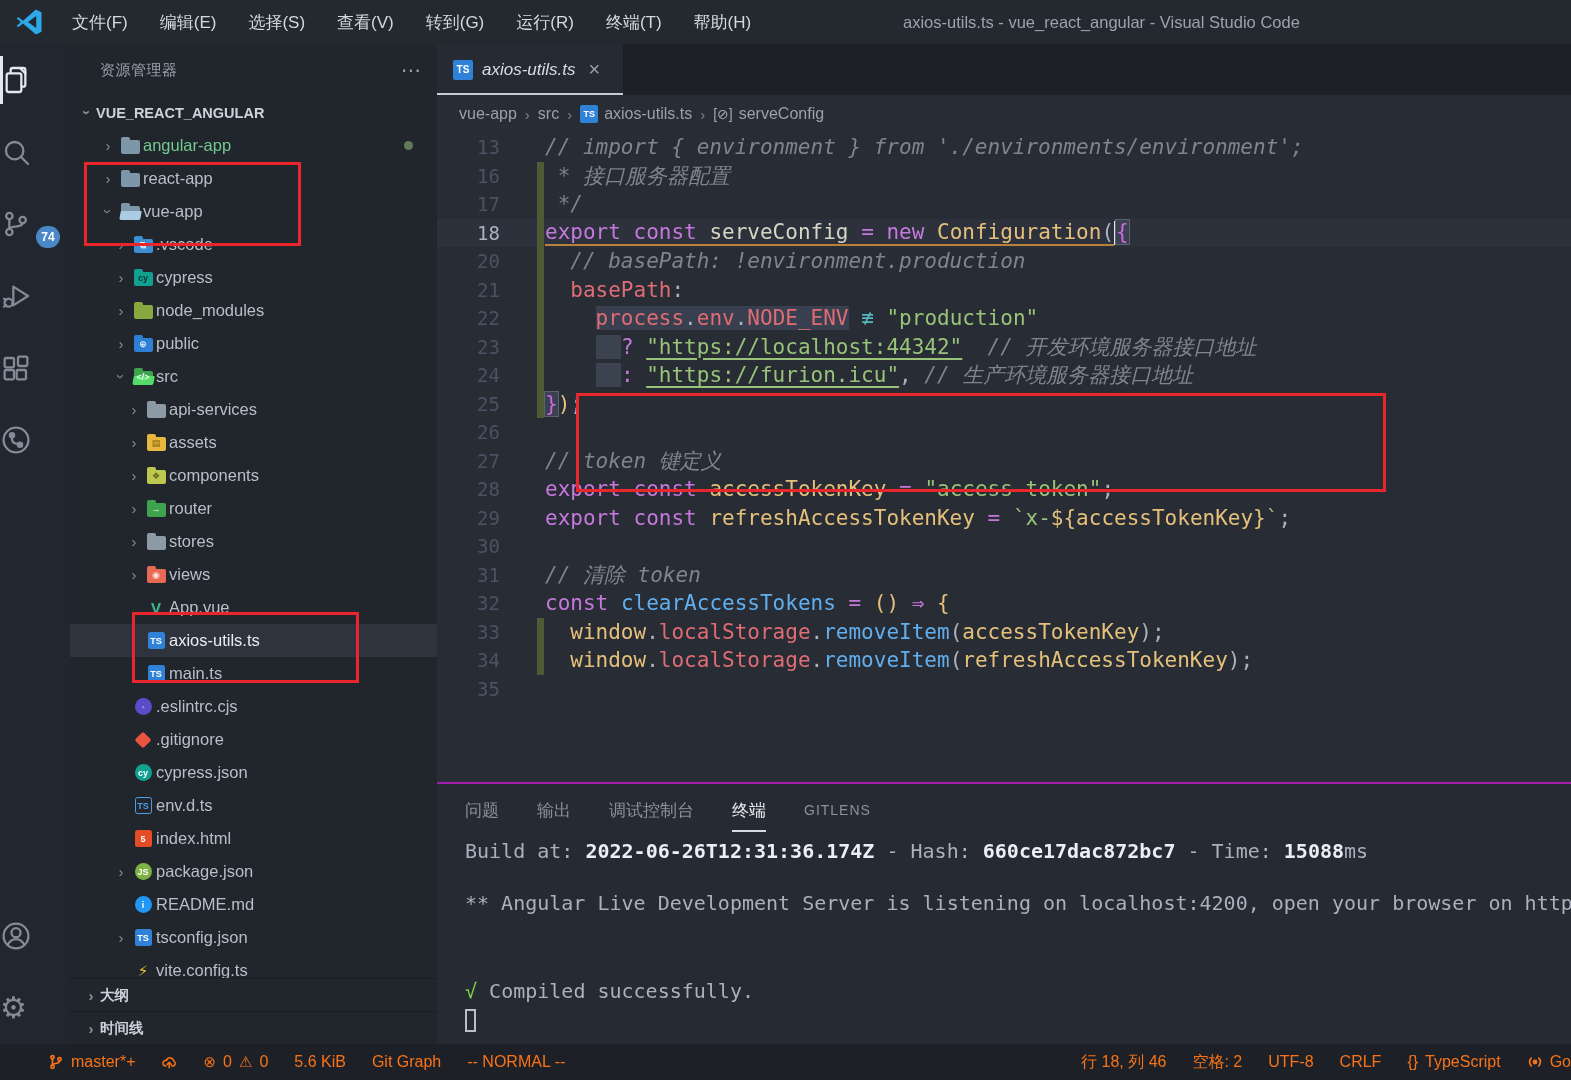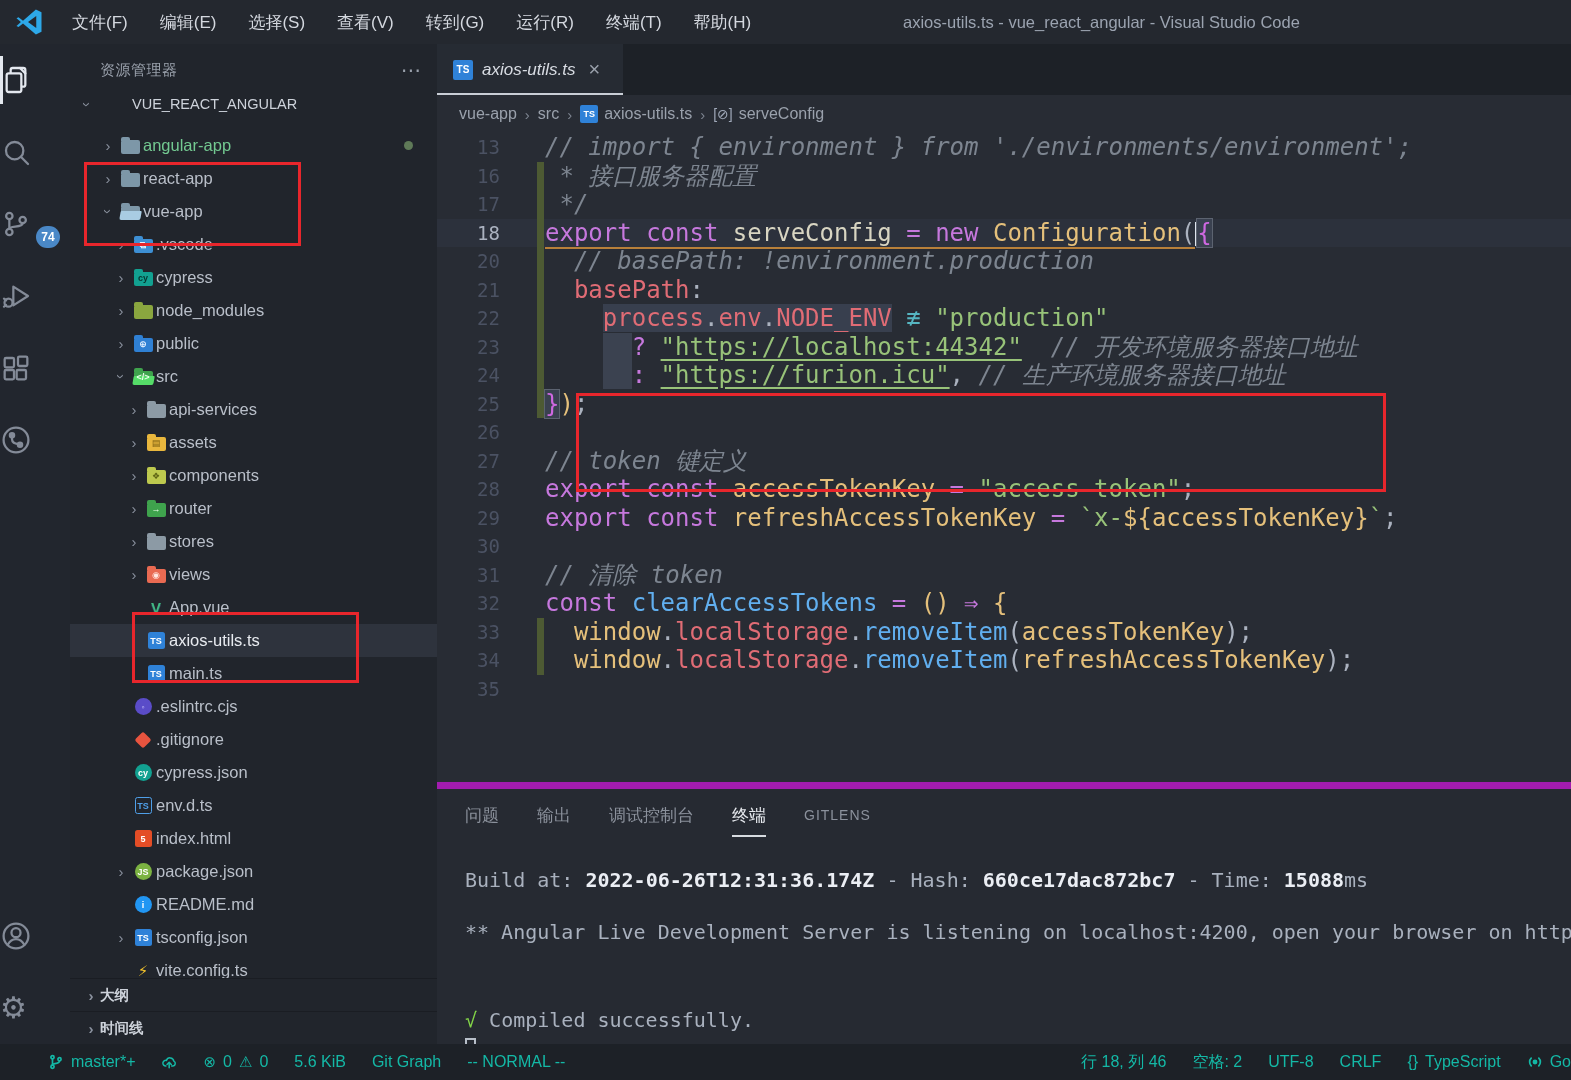--- a/index.html
+++ b/index.html
@@ -28,22 +28,22 @@
     font-weight:bold; min-width:24px; height:22px; border-radius:11px; display:flex; align-items:center;
     justify-content:center; padding:0 4px; }
   .act-spacer { flex:1; }
   .gear-glyph { font-size:30px; line-height:1; }
 
   
   #sidebar { width:367px; background:#21252c; flex:none; display:flex; flex-direction:column; position:relative; }
   #sidebar-header { height:52px; display:flex; align-items:center; padding:0 14px 0 30px; flex:none; }
   #sidebar-title { color:#9aa1ac; font-size:15px; letter-spacing:.5px; flex:1; }
   #sidebar-more { color:#9aa1ac; font-size:20px; letter-spacing:2px; }
-  #root-row { height:33px; display:flex; align-items:flex-start; padding-left:8px; color:#cdd2da; font-weight:normal;
-    font-size:14.5px; flex:none;gap:36px; }
+  #root-row { height:33px; display:flex; align-items:center; padding-left:8px; color:#cdd2da; font-weight:bold;
+    font-size:14.5px; flex:none; }
   #tree { flex:1; overflow:hidden; }
   .tree-row { height:33px; display:flex; align-items:center; font-size:16.5px; color:#b9bfc9; position:relative;
     white-space:nowrap; }
   .tree-row.selected { background:#2e333d; color:#e8ebf0; }
   .chev { width:18px; color:#8a919e; font-size:15px; display:inline-flex; justify-content:center; flex:none; }
   .chev.open { transform:rotate(90deg); }
   .tree-ico { width:26px; display:inline-flex; justify-content:center; align-items:center; flex:none; position:relative; }
   .fld { width:19px; height:14px; border-radius:2px; position:relative; margin-top:2px; }
   .fld::before { content:""; position:absolute; top:-3px; left:0; width:9px; height:4px; background:inherit;
     border-radius:2px 2px 0 0; }
@@ -83,57 +83,57 @@
 
   
   #code { flex:1; overflow:hidden; font-family:"DejaVu Sans Mono",monospace; position:relative; }
   .cl { height:28.5px; display:flex; align-items:center; position:relative; white-space:pre; }
   .cl.cur { background:#2c313c; }
   .cl .num { width:63px; text-align:right; color:#4b5263; font-size:19px; flex:none;
     font-family:"DejaVu Sans Mono",monospace; }
   .cl.cur .num { color:#abb2c0; }
   .cl .dec { width:45px; height:100%; position:relative; flex:none; }
   .cl .dec .bar { position:absolute; left:37px; top:0; bottom:0; width:7px; background:#4d5a33; }
-  .cl .src { font-size:24px; white-space:pre; }
+  .cl .src { font-size:21px; white-space:pre; }
   .t-c { color:#7d8590; font-style:italic; }
   .t-k { color:#c678dd; }
   .t-g { color:#e5c07b; }
   .t-s { color:#98c379; }
   .t-su { color:#98c379; text-decoration:underline; text-underline-offset:4px; text-decoration-color:#98c379; }
   .t-r { color:#e06c75; }
   .t-b { color:#61afef; }
   .t-cy { color:#56b6c2; }
   .t-d { color:#abb2bf; }
   .t-p { color:#d8d5c2; }
   .t-pk { color:#cf68e1; }
   .t-bx { background:#3a4150; box-shadow:0 0 0 1px #5c6370; }
   .t-hlb { background:#383f4e; }
   .t-ws { background:#3b4250; }
   .t-w { border-bottom:2px solid #b8803a; }
   .caret { display:inline-block; width:2px; height:24px; background:#dfe5ee; vertical-align:middle; }
 
   
-  #panel { height:262px; flex:none; border-top:7px solid #a21caf; background:#262a32; display:flex;
+  #panel { height:262px; flex:none; border-top:2px solid #a21caf; background:#262a32; display:flex;
     flex-direction:column; }
   #panel-tabs { height:52px; display:flex; align-items:center; padding-left:28px; gap:38px; flex:none; }
   .ptab { color:#8b919c; font-size:17px; position:relative; padding:6px 0; }
   .ptab.active { color:#e6e9ee; }
   .ptab.active::after { content:""; position:absolute; left:0; right:0; bottom:-4px; height:2px; background:#d7dbe0; }
   .ptab.caps { font-size:14px; letter-spacing:1px; }
   #terminal { flex:1; padding:2px 0 0 28px; font-family:"DejaVu Sans Mono",monospace; font-size:20px;
     overflow:hidden; }
   .tl { white-space:nowrap; line-height:26px; }
   .tt-td { color:#a9b1be; }
   .tt-tw { color:#ebeef4; font-weight:bold; }
   .tt-tg { color:#83d548; }
   .term-caret { display:inline-block; width:11px; height:23px; border:2px solid #b8bfc9; vertical-align:middle; }
 
   
   #statusbar { height:36px; background:#1d2127; display:flex; align-items:center; justify-content:space-between;
-    color:#14b8a6; font-size:16px; flex:none; padding-left:48px; }
+    color:#f97316; font-size:16px; flex:none; padding-left:48px; }
   .sb-group { display:flex; align-items:center; gap:26px; white-space:nowrap; }
   .sb-item { display:flex; align-items:center; gap:7px; }
   .sb-item svg { width:16px; height:16px; }
   .sb-glyph { font-size:15px; }
 
   
   .annotation { position:absolute; border:3px solid #e8262c; z-index:60; pointer-events:none; }
 </style>
 </head>
 <body>
@@ -492,21 +492,21 @@
         </div>
       <div id="panel">
         <div id="panel-tabs">
             <span class="ptab">问题</span>
             <span class="ptab">输出</span>
             <span class="ptab">调试控制台</span>
             <span class="ptab active">终端</span>
             <span class="ptab caps">GITLENS</span>
           </div>
         <div id="terminal">
-            <div class="tl" style="margin-top: 24px;"><span class="tt-td">Build at: </span><span class="tt-tw">2022-06-26T12:31:36.174Z</span><span class="tt-td"> - Hash: </span><span class="tt-tw">660ce17dac872bc7</span><span class="tt-td"> - Time: </span><span class="tt-tw">15088</span><span class="tt-td">ms</span></div>
+            <div class="tl" style="margin-top: 0;"><span class="tt-td">Build at: </span><span class="tt-tw">2022-06-26T12:31:36.174Z</span><span class="tt-td"> - Hash: </span><span class="tt-tw">660ce17dac872bc7</span><span class="tt-td"> - Time: </span><span class="tt-tw">15088</span><span class="tt-td">ms</span></div>
             <div class="tl" style="margin-top: 26px;"><span class="tt-td">** Angular Live Development Server is listening on localhost:4200, open your browser on http</span></div>
             <div class="tl" style="margin-top: 62px;"><span class="tt-tg">√</span><span class="tt-td"> Compiled successfully.</span></div>
             <div class="tl" style="margin-top: 2px;"><span class="term-caret"></span></div>
           </div>
       </div>
     </div>
   </div>
 
   <div id="statusbar">
     <div class="sb-group" id="sb-left">

